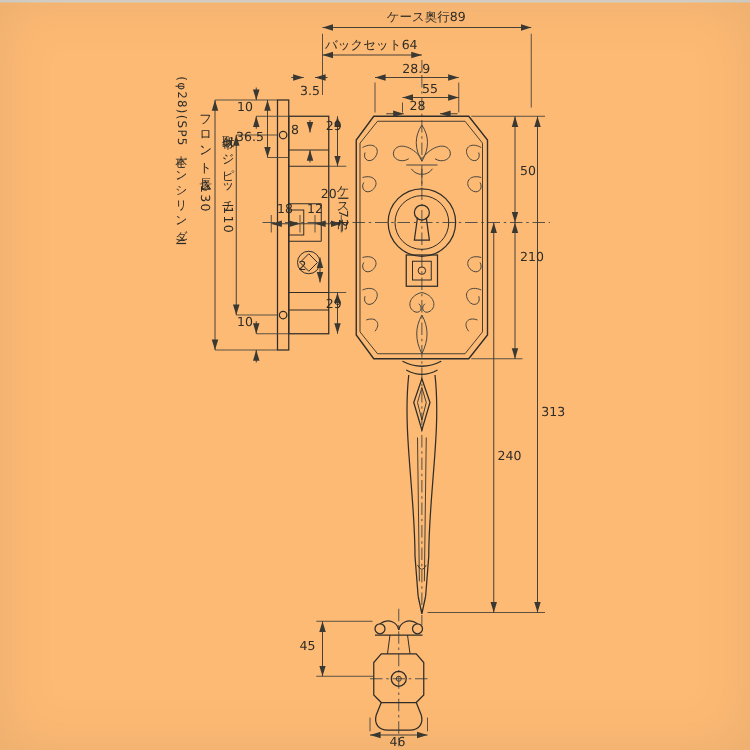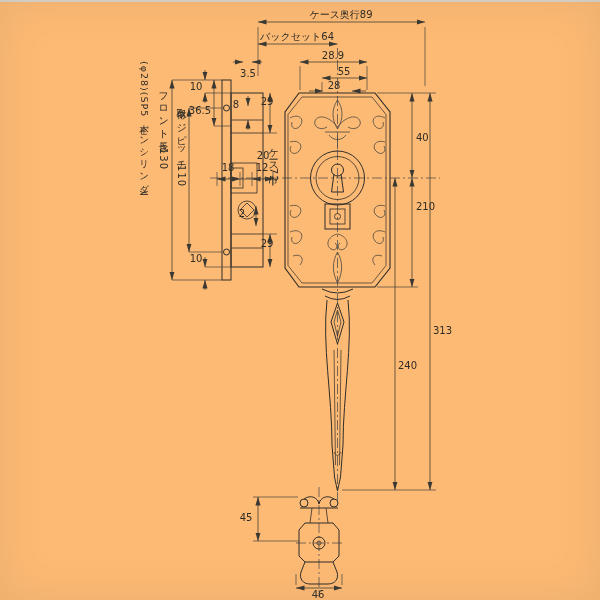--- a/index.html
+++ b/index.html
@@ -197,27 +197,27 @@
   <div class="lbl v small" style="left:138px;top:61px">(φ28)(SP5本ピンシリンダー)</div>
   <div class="lbl v" style="left:157px;top:85px">フロント長さ130</div>
   <div class="lbl v" style="left:175px;top:101px">取付ネジピッチ110</div>
   <div class="lbl v" style="left:267px;top:141px">ケース巾72</div>
 
   <div class="lbl c" style="left:196px;top:81px">10</div>
   <div class="lbl c" style="left:200px;top:105px">36.5</div>
   <div class="lbl c" style="left:236px;top:99px">8</div>
   <div class="lbl c" style="left:267px;top:96px">29</div>
   <div class="lbl c" style="left:228px;top:162px">18</div>
-  <div class="lbl c" style="left:262px;top:162px">12</div>
+  <div class="lbl c" style="left:252px;top:162px">12</div>
   <div class="lbl c" style="left:263px;top:150px">20</div>
   <div class="lbl c" style="left:242px;top:208px">2</div>
   <div class="lbl c" style="left:267px;top:238px">29</div>
   <div class="lbl c" style="left:196px;top:253px">10</div>
 
-  <div class="lbl" style="left:416px;top:132px">40</div>
+  <div class="lbl" style="left:416px;top:132px">50</div>
   <div class="lbl" style="left:416px;top:201px">210</div>
   <div class="lbl" style="left:398px;top:360px">240</div>
   <div class="lbl" style="left:433px;top:325px">313</div>
 
   <div class="lbl c" style="left:246px;top:512px">45</div>
   <div class="lbl c" style="left:318px;top:589px">46</div>
 
 </div>
 
 </body></html>

